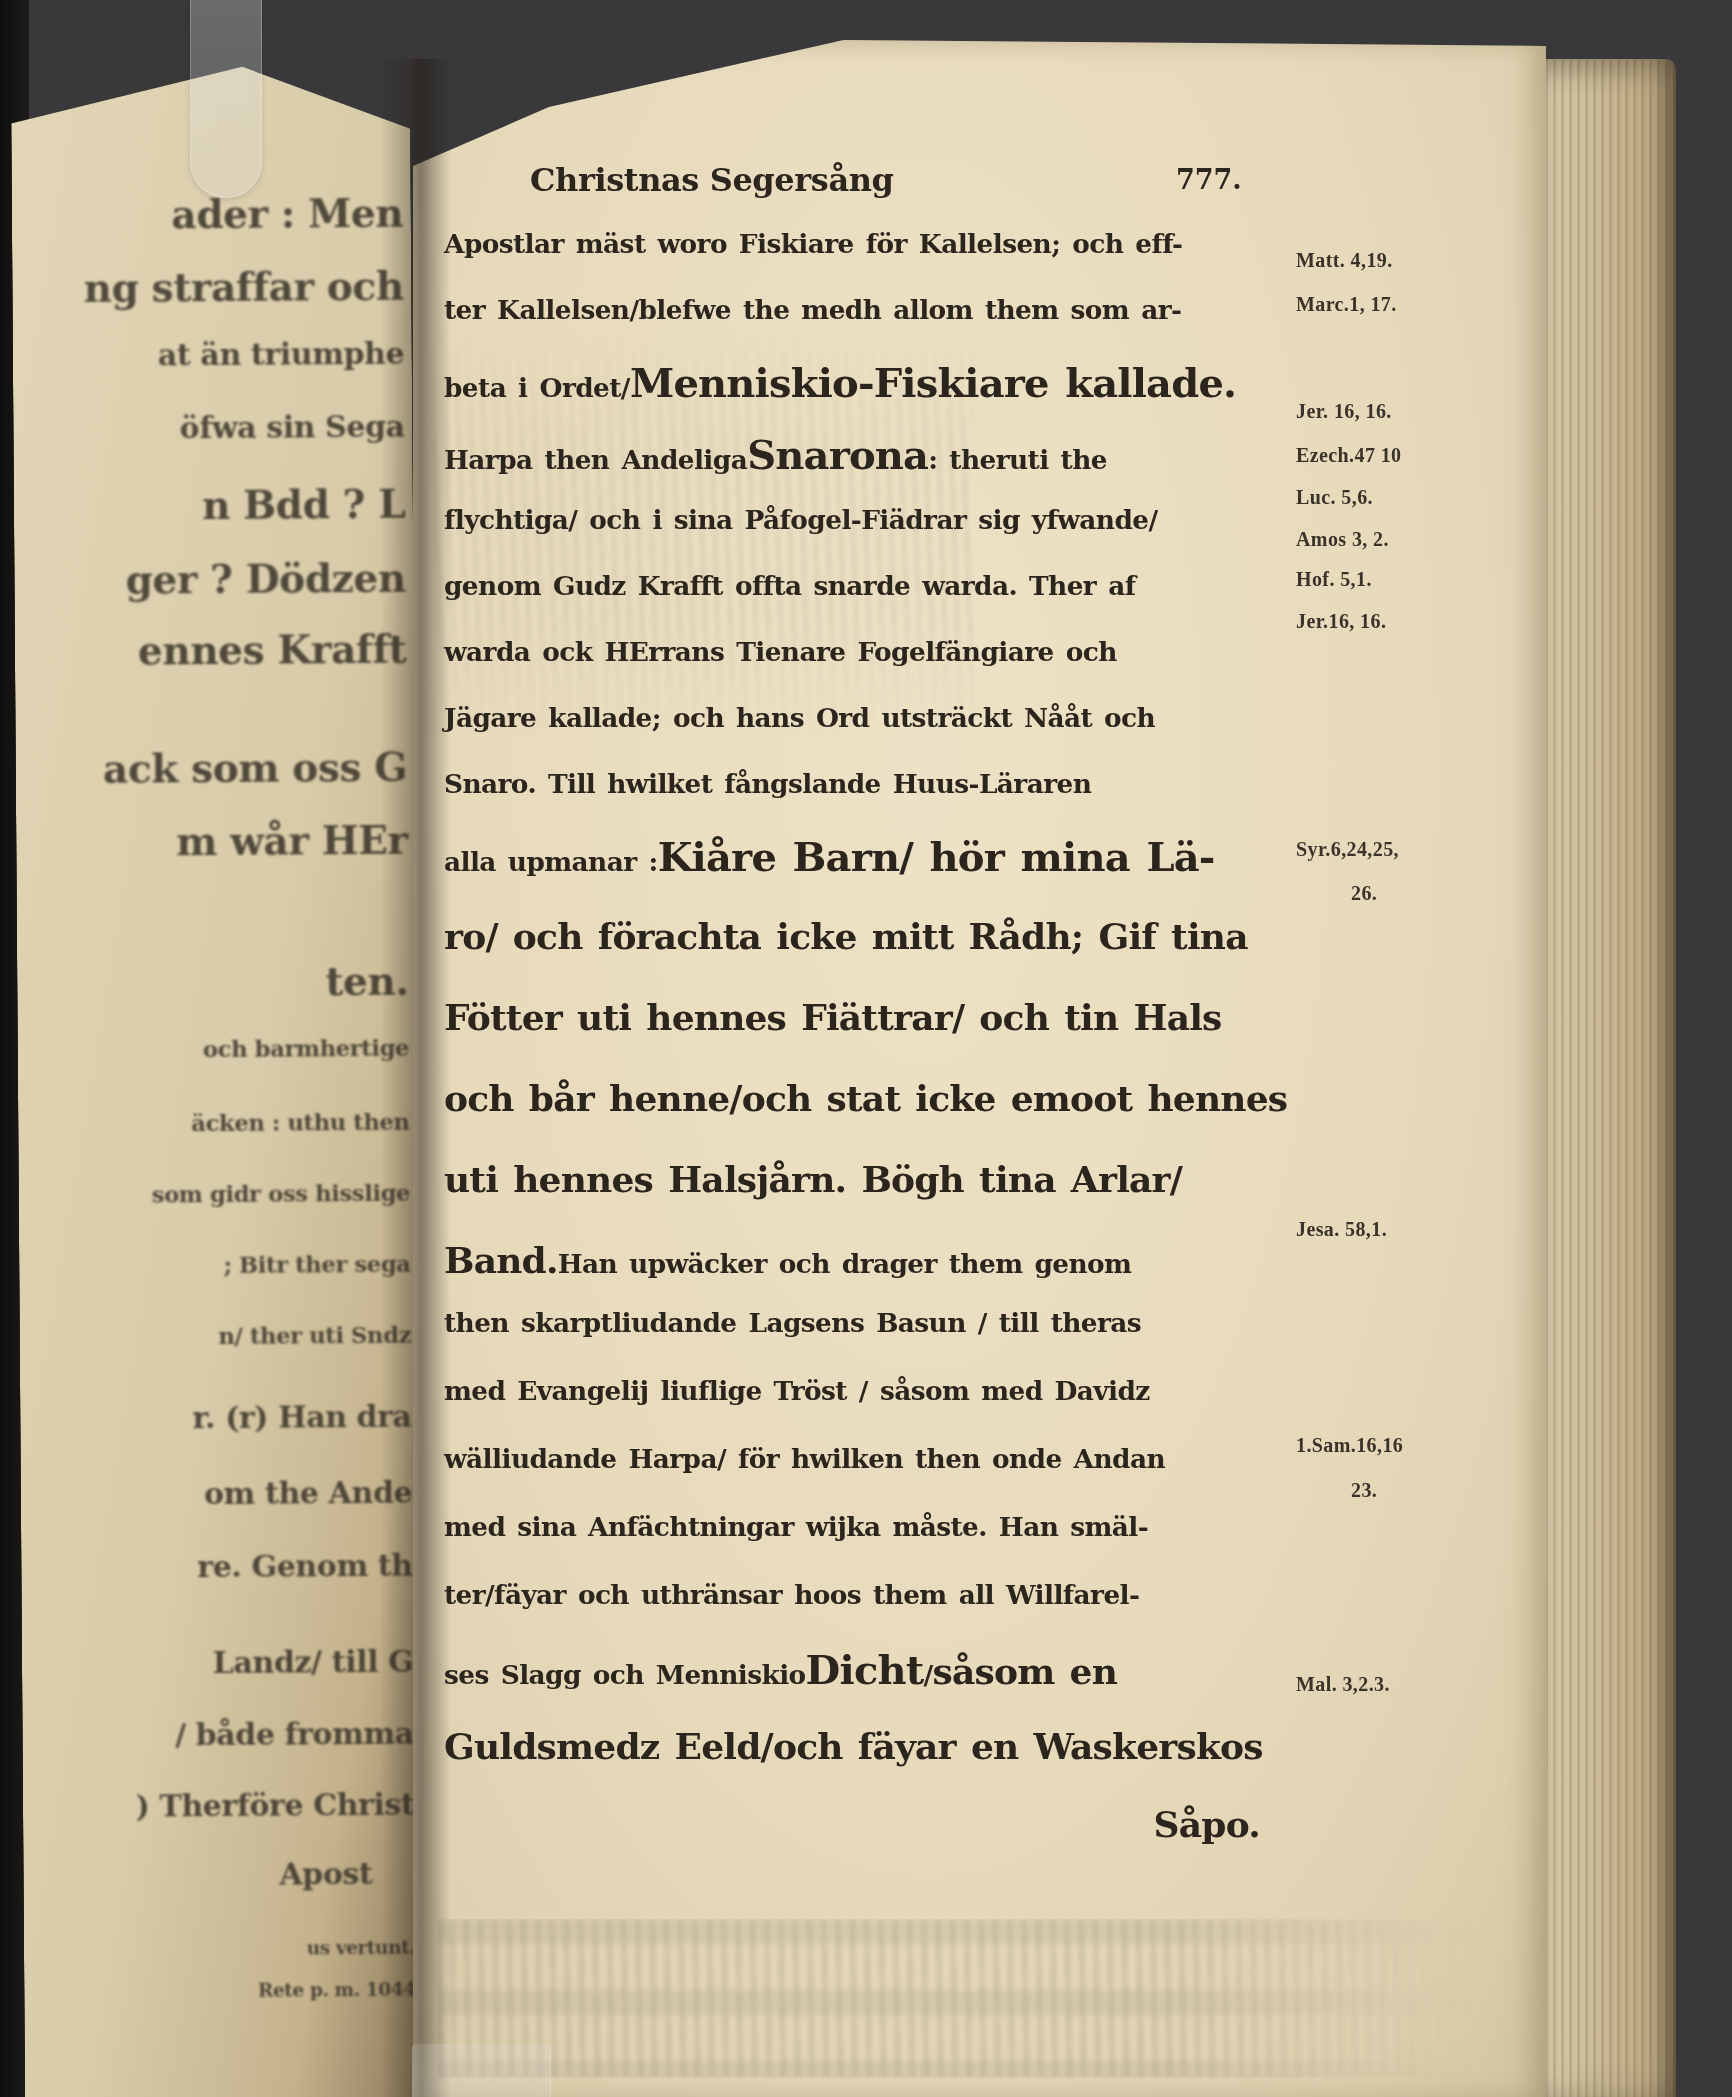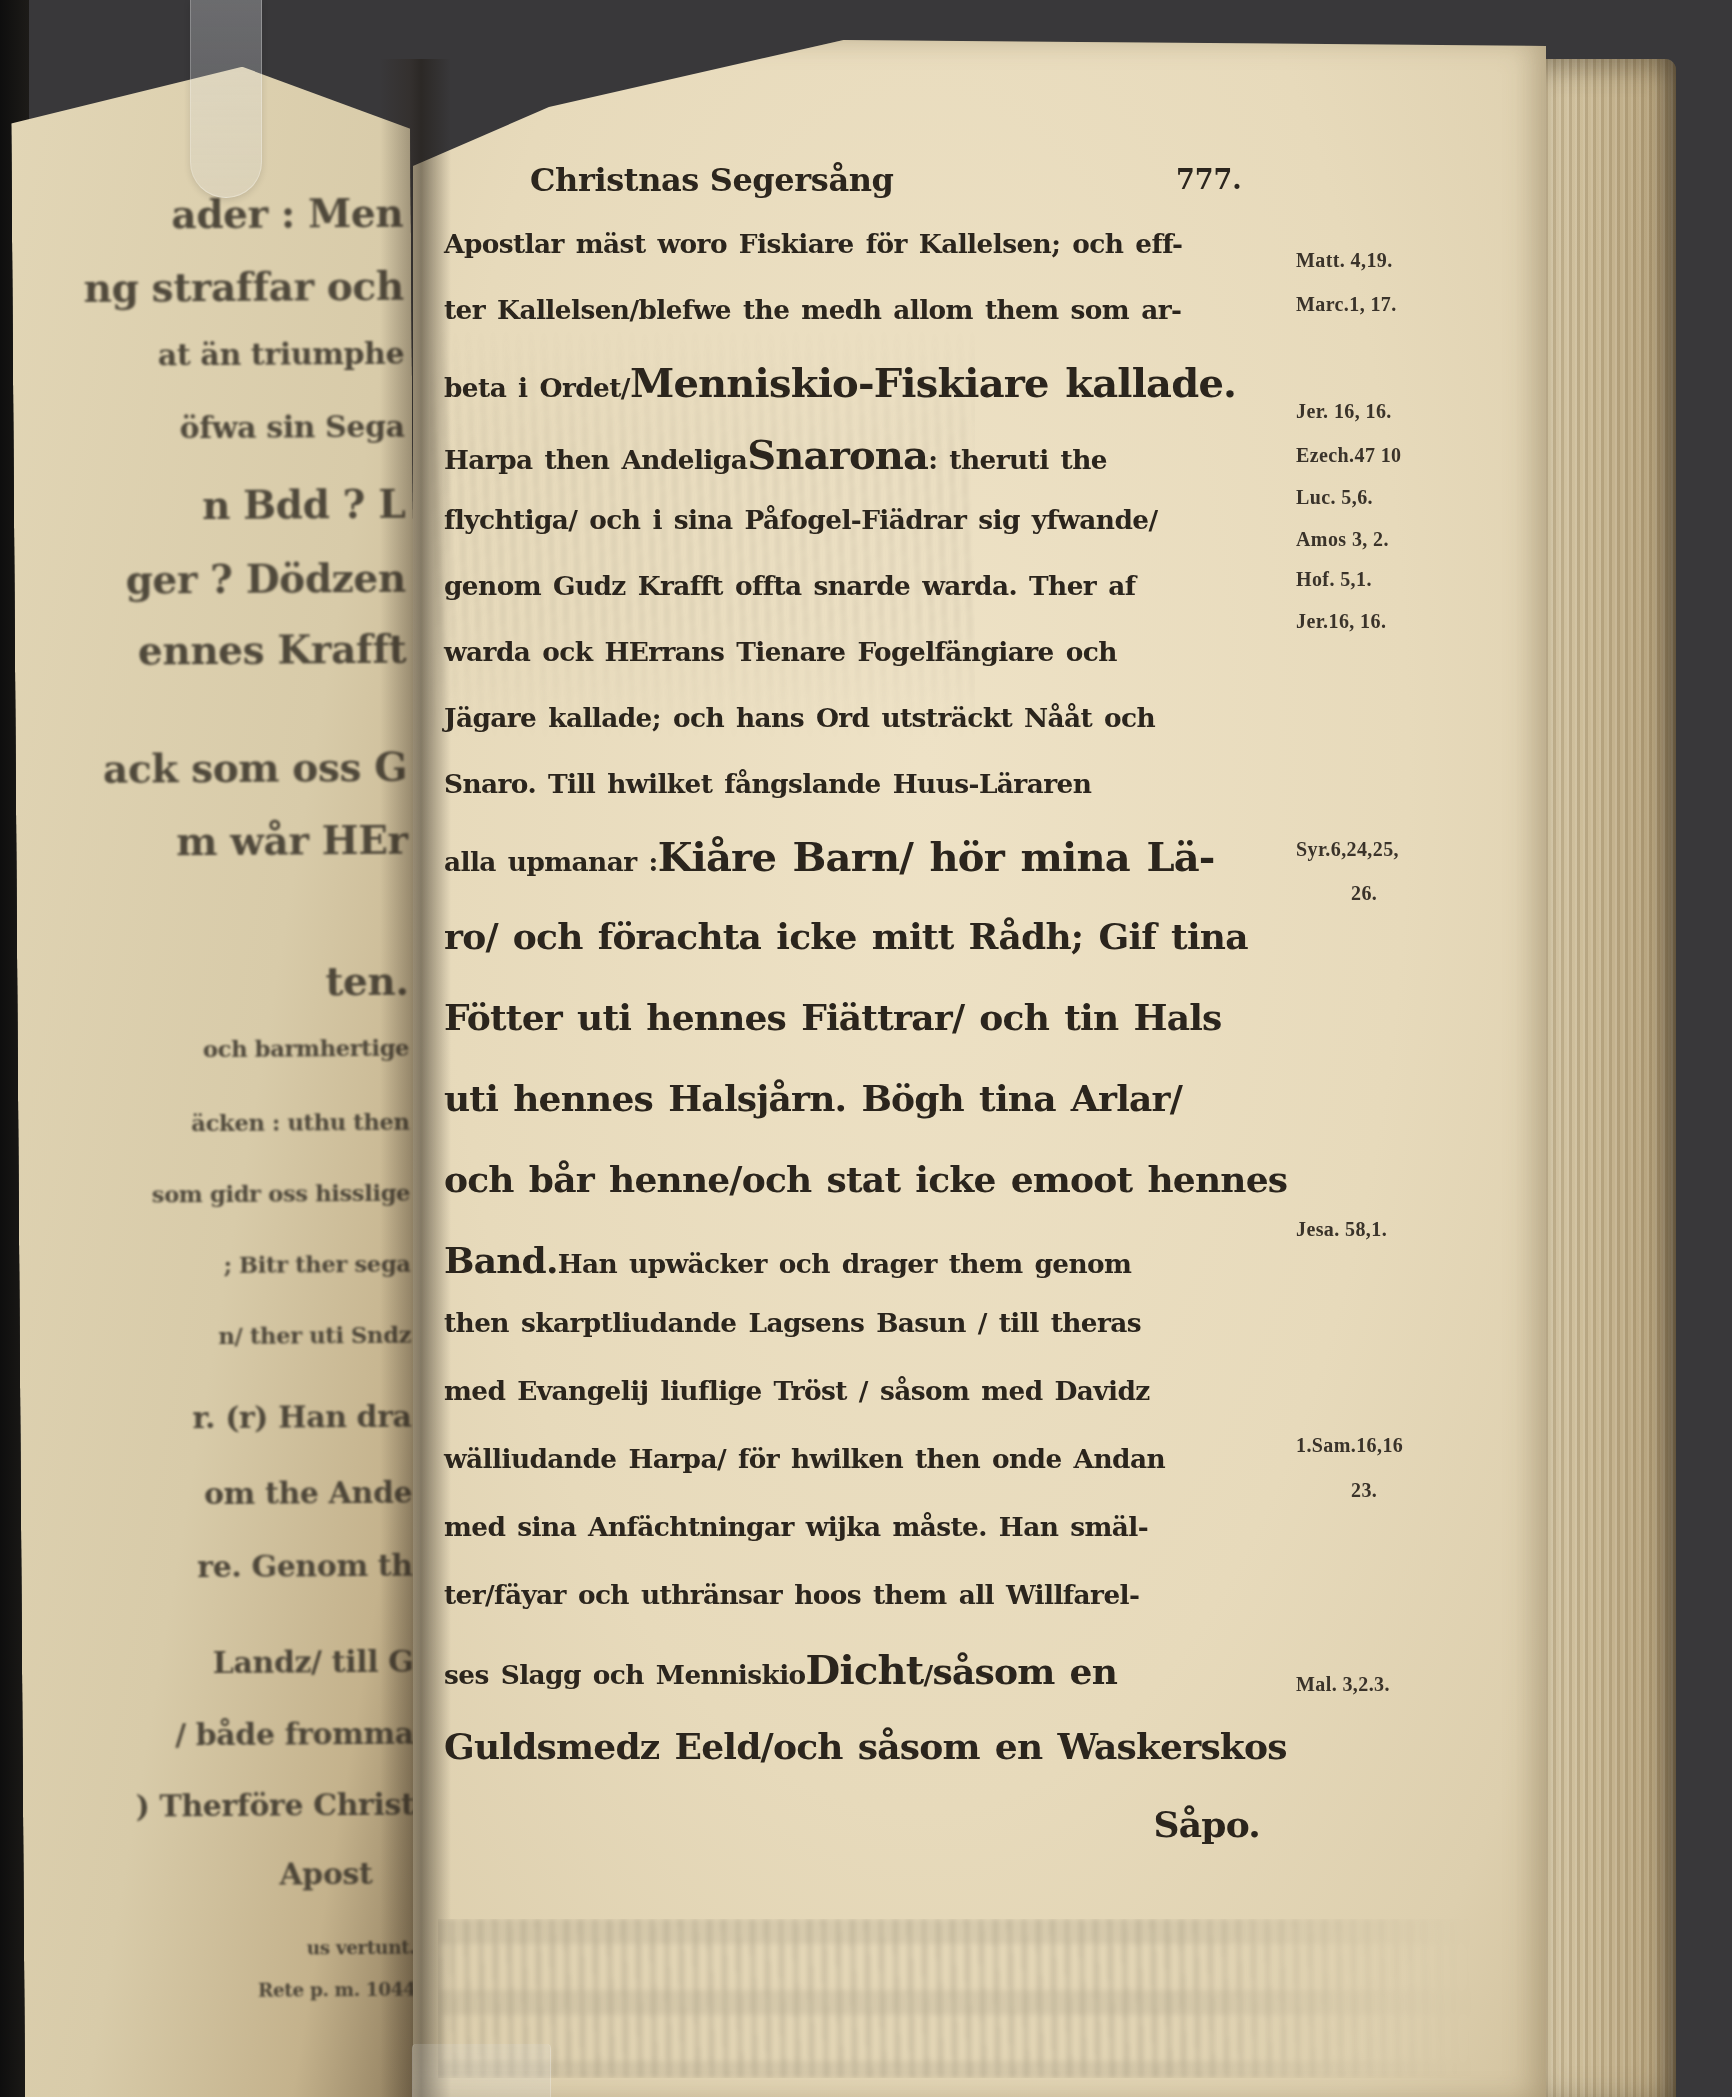--- a/index.html
+++ b/index.html
@@ -205,24 +205,24 @@
         <span class="seg s-n" data-name="text-segment">alla upmanar : </span>
         <span class="seg s-x" data-name="text-segment">Kiåre Barn/ hör mina Lä-</span>
       </div>
       <div class="t-line" data-name="text-line" style="height: 81px;">
         <span class="seg s-l" data-name="text-segment">ro/  och förachta icke mitt Rådh; Gif tina</span>
       </div>
       <div class="t-line" data-name="text-line" style="height: 81px;">
         <span class="seg s-l" data-name="text-segment">Fötter uti hennes Fiättrar/ och tin Hals</span>
       </div>
       <div class="t-line" data-name="text-line" style="height: 81px;">
+        <span class="seg s-l" data-name="text-segment">och bår henne/och stat icke emoot hennes</span>
+      </div>
+      <div class="t-line" data-name="text-line" style="height: 81px;">
         <span class="seg s-l" data-name="text-segment">uti hennes Halsjårn.    Bögh tina Arlar/</span>
-      </div>
-      <div class="t-line" data-name="text-line" style="height: 81px;">
-        <span class="seg s-l" data-name="text-segment">och bår henne/och stat icke emoot hennes</span>
       </div>
       <div class="t-line" data-name="text-line" style="height: 68px;">
         <span class="seg s-l" data-name="text-segment">Band.</span>
         <span class="seg s-n" data-name="text-segment">  Han upwäcker och drager them genom</span>
       </div>
       <div class="t-line" data-name="text-line" style="height: 68px;">
         <span class="seg s-n" data-name="text-segment">then skarptliudande Lagsens Basun /  till theras</span>
       </div>
       <div class="t-line" data-name="text-line" style="height: 68px;">
         <span class="seg s-n" data-name="text-segment">med Evangelij liuflige Tröst /  såsom med Davidz</span>
@@ -236,21 +236,21 @@
       <div class="t-line" data-name="text-line" style="height: 68px;">
         <span class="seg s-n" data-name="text-segment">ter/fäyar och uthränsar hoos them all Willfarel-</span>
       </div>
       <div class="t-line" data-name="text-line" style="height: 78px;">
         <span class="seg s-n" data-name="text-segment">ses Slagg och Menniskio </span>
         <span class="seg s-x" data-name="text-segment">Dicht</span>
         <span class="seg s-n" data-name="text-segment"> / </span>
         <span class="seg s-l" data-name="text-segment">såsom en</span>
       </div>
       <div class="t-line" data-name="text-line" style="height: 78px;">
-        <span class="seg s-l" data-name="text-segment">Guldsmedz Eeld/och såsom en Waskerskos</span>
+        <span class="seg s-l" data-name="text-segment">Guldsmedz Eeld/och fäyar en Waskerskos</span>
       </div>
       <div class="t-line align-right" data-name="text-line" style="height: 78px;">
         <span class="seg s-l" data-name="text-segment">Såpo.</span>
       </div>
     </div>
 
   <div class="margin-notes" id="margin-notes" data-name="margin-scripture-references">
       <div class="m-note" data-name="margin-note" style="top: 210px;">Matt. 4,19.</div>
       <div class="m-note" data-name="margin-note" style="top: 254px;">Marc.1, 17.</div>
       <div class="m-note" data-name="margin-note" style="top: 361px;">Jer. 16, 16.</div>

